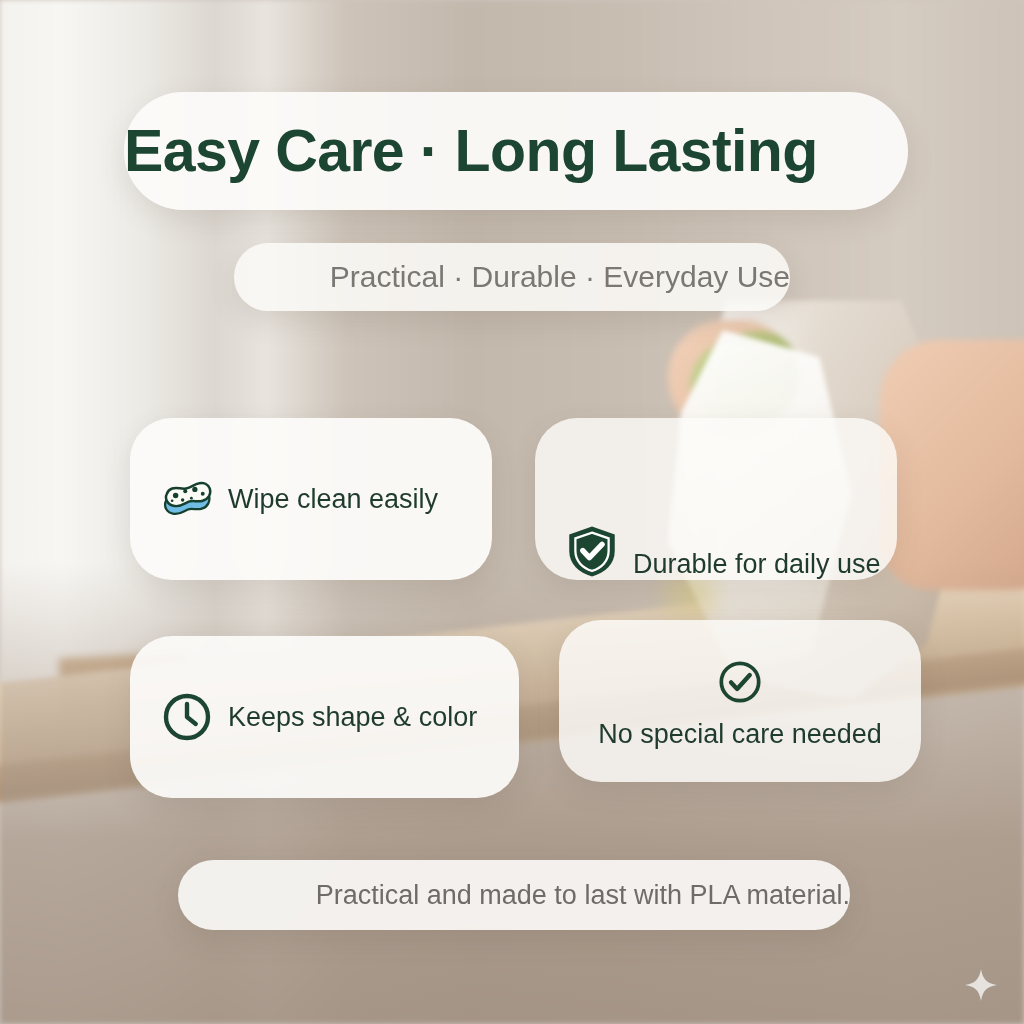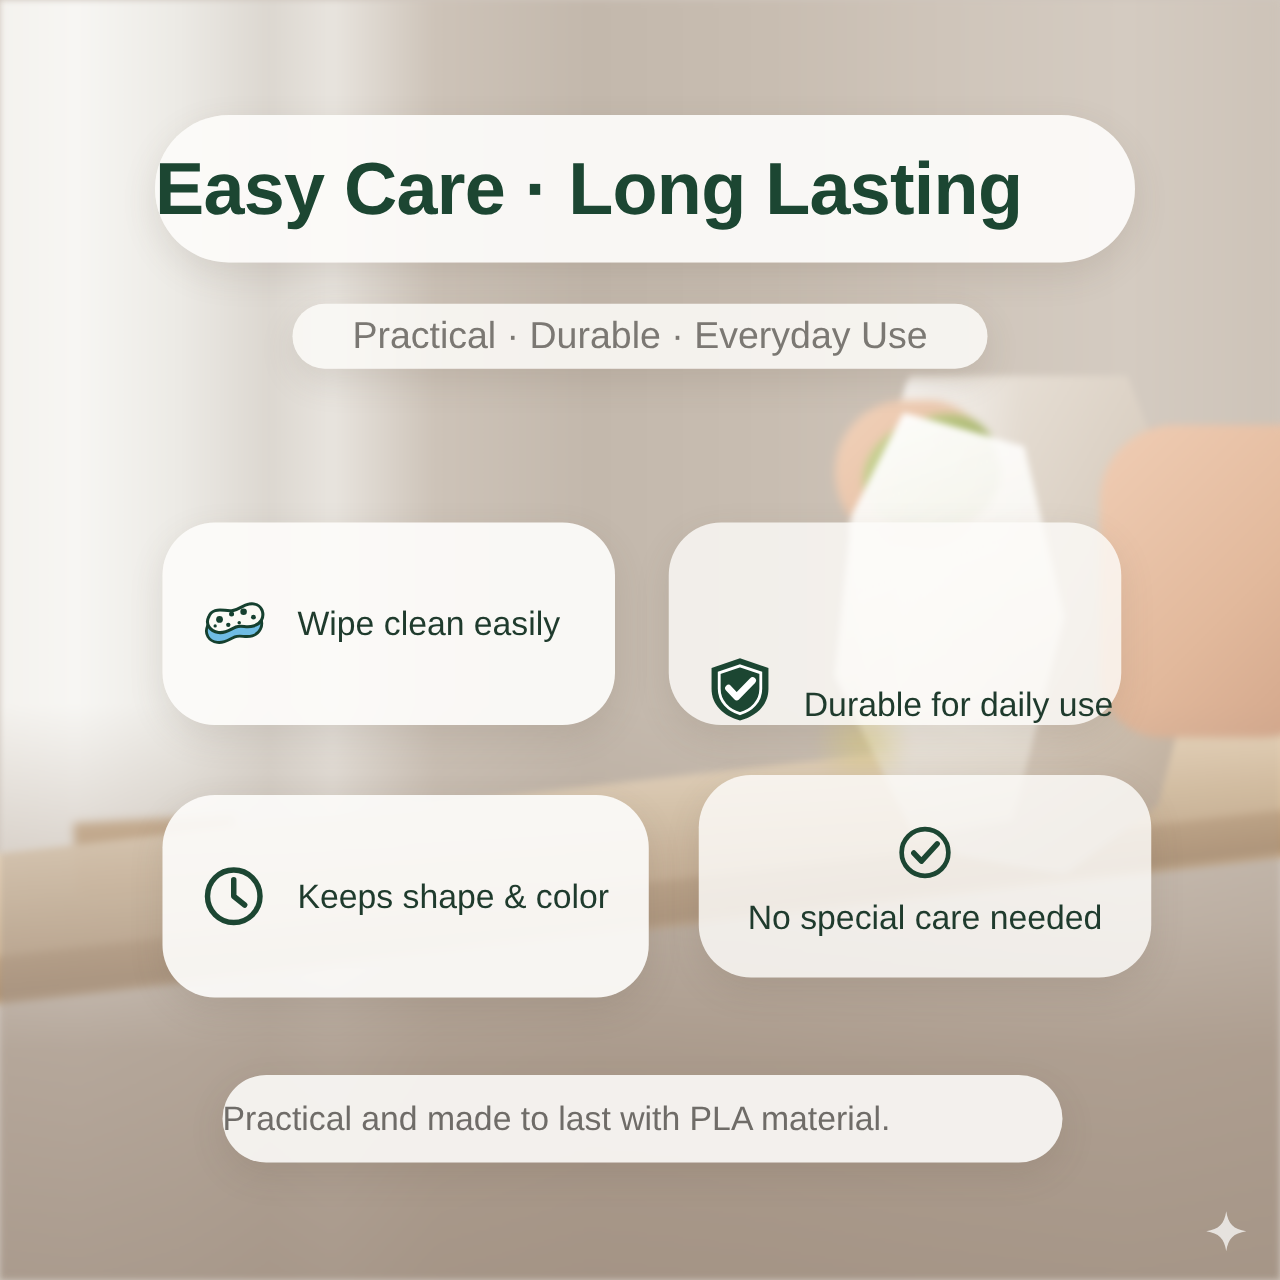--- a/index.html
+++ b/index.html
@@ -169,23 +169,23 @@
   .title-text {
     color: #1c4632;
     font-size: 59px;
     font-weight: bold;
     letter-spacing: -0.6px;
     white-space: nowrap;
   }
 
   #subtitle-card {
     left: 234px; top: 243px;
-    width: 556px; height: 52px;
+    width: 556px; height: 68px;
     border-radius: 34px;
-    justify-content: center;
+    justify-content: flex-end;
     background: rgba(250,249,246,0.88);
   }
   .subtitle-text {
     color: #7b7873;
     font-size: 30px;
     white-space: nowrap;
   }
 
   .feature-card {
     border-radius: 42px;
@@ -197,21 +197,21 @@
   #card-keeps    { left: 130px; top: 620px; width: 389px; height: 162px;
                    background: rgba(252,251,249,0.93); margin-top: 16px; }
   #card-nocare   { left: 535px; top: 620px; width: 362px; height: 162px;
                    background: rgba(252,251,249,0.82); margin-left: 24px; }
 
   
   .row-layout {
     flex-direction: row;
     align-items: center;
     padding-left: 28px;
-    gap: 22px;
+    gap: 12px;
   }
   
   .stack-layout {
     flex-direction: column;
     justify-content: center;
     gap: 8px;
     padding: 0 14px;
   }
 
   .feat-label {
@@ -223,21 +223,21 @@
   .icon-box {
     width: 58px; height: 58px;
     display: flex; align-items: center; justify-content: center;
     flex: 0 0 auto;
   }
 
   #footer-card {
     left: 178px; top: 860px;
     width: 672px; height: 70px;
     border-radius: 35px;
-    justify-content: flex-start;
+    justify-content: flex-end;
     background: rgba(251,250,247,0.90);
   }
   .footer-text {
     color: #6f6c68;
     font-size: 27px;
     white-space: nowrap;
   }
 
   
   #sparkle {

